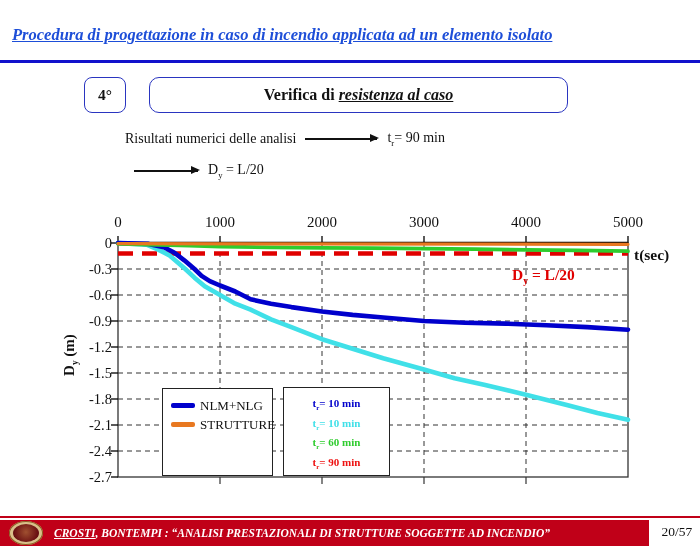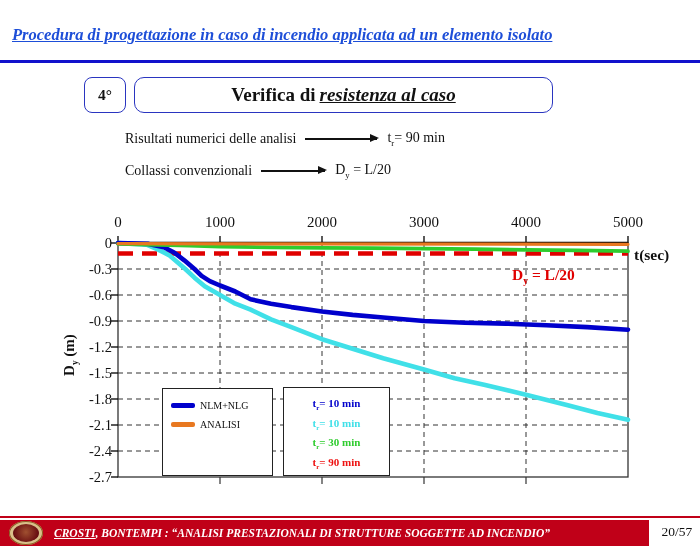--- a/index.html
+++ b/index.html
@@ -7,44 +7,44 @@
          font-family:"Liberation Serif","DejaVu Serif",serif;color:#111;}
 
   .title{position:absolute;top:25px;left:12px;width:700px;text-align:left;
          font-size:16.5px;font-weight:bold;font-style:italic;color:#1d4ed8;
          text-decoration:underline;}
   .title-rule{position:absolute;top:60px;left:0;width:700px;height:2.5px;background:#1212cc;}
 
   .stepbox{position:absolute;top:77px;left:84px;width:40px;height:34px;
            border:1.6px solid #2a35c0;border-radius:8px;display:flex;align-items:center;
            justify-content:center;font-size:15.5px;font-weight:bold;background:#fff;}
-  .verifbox{position:absolute;top:77px;left:134px;width:417px;height:34px;
+  .verifbox{position:absolute;top:77px;left:149px;width:417px;height:34px;
             border:1.6px solid #2a35c0;border-radius:10px;display:flex;align-items:center;
-            justify-content:center;font-size:19px;font-weight:bold;background:#fff;}
+            justify-content:center;font-size:16px;font-weight:bold;background:#fff;}
   .verifbox .emph{font-style:italic;text-decoration:underline;margin-left:4px;}
 
   .introrow{position:absolute;left:125px;display:flex;align-items:center;font-size:14px;}
   .introrow .lbl{white-space:nowrap;}
   .arrow{position:relative;height:1.7px;background:#111;margin:0 10px 0 9px;}
   .arrow::after{content:"";position:absolute;right:-2px;top:-4.2px;width:0;height:0;
                 border-left:9px solid #111;border-top:4.5px solid transparent;
                 border-bottom:4.5px solid transparent;}
   .val{white-space:nowrap;}
   sub{font-size:0.62em;}
 
   .chartwrap{position:absolute;left:0;top:205px;width:700px;height:300px;}
   .ylabel{position:absolute;left:26px;top:345px;width:90px;height:20px;text-align:center;
           font-weight:bold;font-size:15px;transform:rotate(-90deg);}
   .threshlabel{position:absolute;left:512px;top:266px;font-size:15.5px;font-weight:bold;color:#e00000;}
 
   .legendbox{position:absolute;left:162px;top:388px;width:111px;height:88px;background:#fff;
              border:1.6px solid #222;box-sizing:border-box;padding-top:7px;}
   .lrow{display:flex;align-items:center;height:19px;padding-left:8px;}
   .lswatch{display:inline-block;width:24px;height:4.5px;border-radius:2px;flex:0 0 auto;}
-  .lname{font-size:10px;margin-left:5px;white-space:nowrap;}
+  .lname{font-size:13px;margin-left:5px;white-space:nowrap;}
 
   .timesbox{position:absolute;left:283px;top:387px;width:107px;height:89px;background:#fff;
             border:1.6px solid #222;box-sizing:border-box;padding-top:6px;text-align:center;}
   .trow{height:19.5px;line-height:19.5px;font-size:11px;font-weight:bold;white-space:nowrap;}
 
   .footline{position:absolute;left:0;top:516px;width:700px;height:2px;background:#c00018;}
   .footbar{position:absolute;left:0;top:520px;width:649px;height:26px;background:#c00018;}
   .footlogo{position:absolute;left:9px;top:521px;width:34px;height:24px;border-radius:50%;
             background:#d9c08a;box-shadow:inset 0 0 0 1px #8a5a20;}
   .footlogo .inner{position:absolute;left:4px;top:3px;right:4px;bottom:3px;border-radius:50%;
@@ -70,21 +70,20 @@
     <span>Verifica di</span>
     <span class="emph">resistenza al caso</span>
   </div>
 
   <div class="introrow" style="top:130px;">
     <span class="lbl">Risultati numerici delle analisi</span>
     <span class="arrow" style="width:72px;"></span>
     <span class="val"><span>t</span><sub>r</sub><span>= 90 min</span></span>
   </div>
   <div class="introrow" style="top:162px;">
-    <span class="lbl">Collassi convenzionali</span>
     <span class="arrow" style="width:64px;"></span>
     <span class="val"><span>D</span><sub>y</sub><span> = L/20</span></span>
   </div>
 
   <div class="chartwrap">
     <svg id="chart-svg" width="700" height="300" viewBox="0 0 700 300">
         <line x1="220" y1="38" x2="220" y2="272" stroke="#333" stroke-width="1" stroke-dasharray="5,4"></line>
         <line x1="322" y1="38" x2="322" y2="272" stroke="#333" stroke-width="1" stroke-dasharray="5,4"></line>
         <line x1="424" y1="38" x2="424" y2="272" stroke="#333" stroke-width="1" stroke-dasharray="5,4"></line>
         <line x1="526" y1="38" x2="526" y2="272" stroke="#333" stroke-width="1" stroke-dasharray="5,4"></line>
@@ -147,27 +146,27 @@
 
   <div class="threshlabel"><span>D</span><sub>y</sub><span> = L/20</span></div>
 
   <div class="legendbox" id="legend-lines">
       <div class="lrow">
         <span class="lswatch" style="background: rgb(0, 0, 204);"></span>
         <span class="lname">NLM+NLG</span>
       </div>
       <div class="lrow">
         <span class="lswatch" style="background: rgb(232, 120, 32);"></span>
-        <span class="lname">ANALISI</span>
+        <span class="lname">STRUTTURE</span>
       </div>
     </div>
   <div class="timesbox" id="legend-times">
       <div class="trow" style="color: rgb(0, 0, 204);"><span>t</span><sub>r</sub><span>= 10 min</span></div>
       <div class="trow" style="color: rgb(64, 224, 232);"><span>t</span><sub>r</sub><span>= 10 min</span></div>
-      <div class="trow" style="color: rgb(46, 204, 46);"><span>t</span><sub>r</sub><span>= 30 min</span></div>
+      <div class="trow" style="color: rgb(46, 204, 46);"><span>t</span><sub>r</sub><span>= 60 min</span></div>
       <div class="trow" style="color: rgb(238, 17, 17);"><span>t</span><sub>r</sub><span>= 90 min</span></div>
     </div>
 
   <div class="footline"></div>
   <div class="footbar"></div>
   <div class="footlogo">
       <div class="inner"></div>
     </div>
   <div class="foottext">
     <span class="und">CROSTI</span><span>, BONTEMPI : “ANALISI PRESTAZIONALI DI STRUTTURE SOGGETTE AD INCENDIO”</span>

